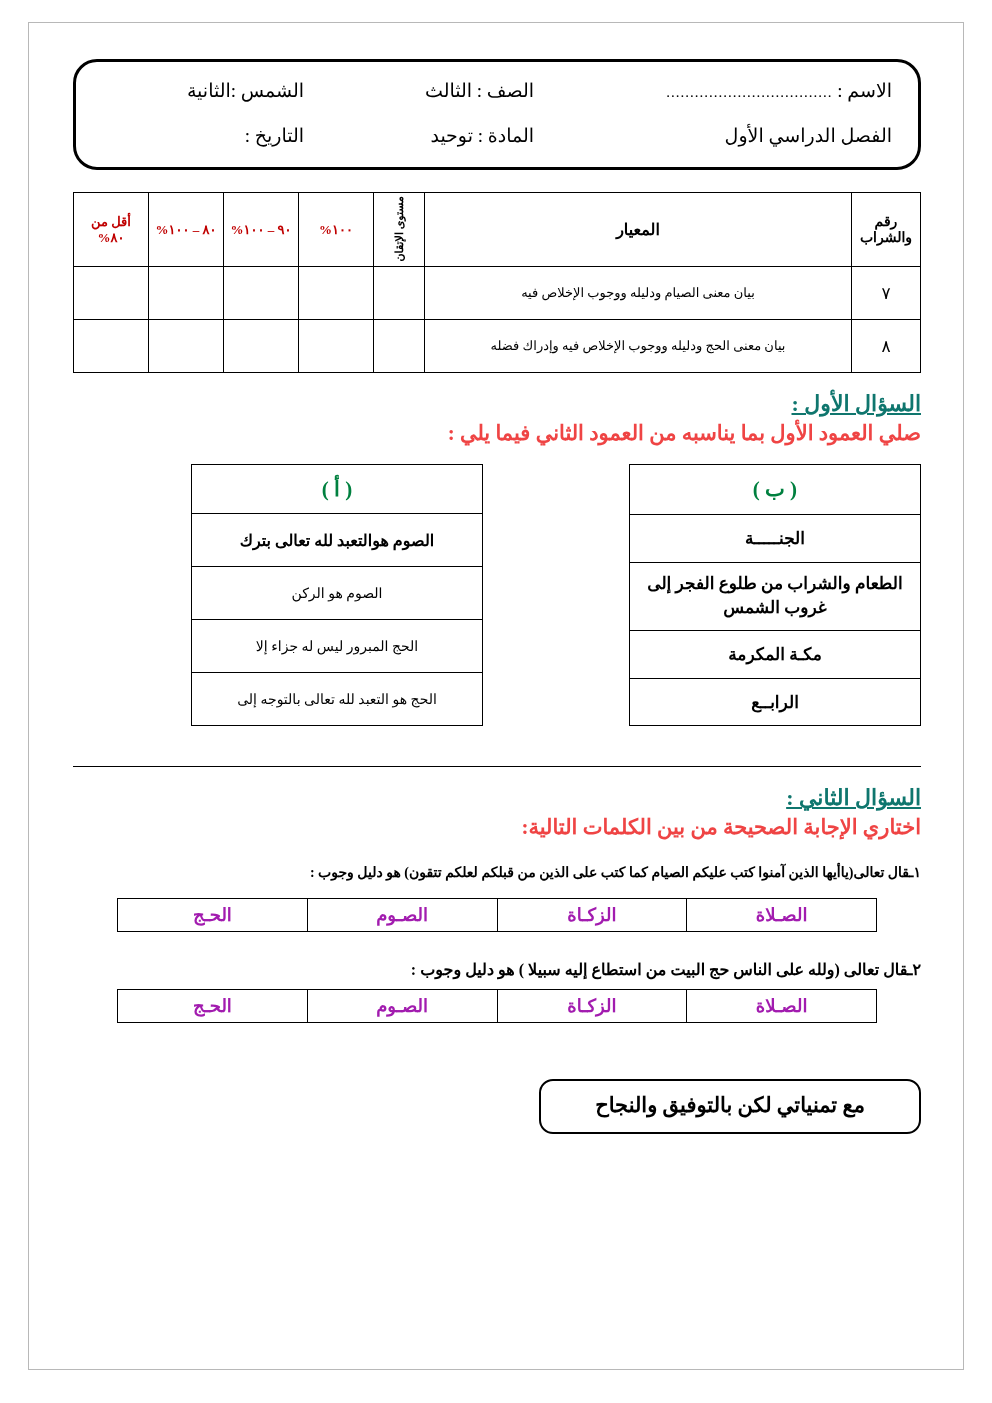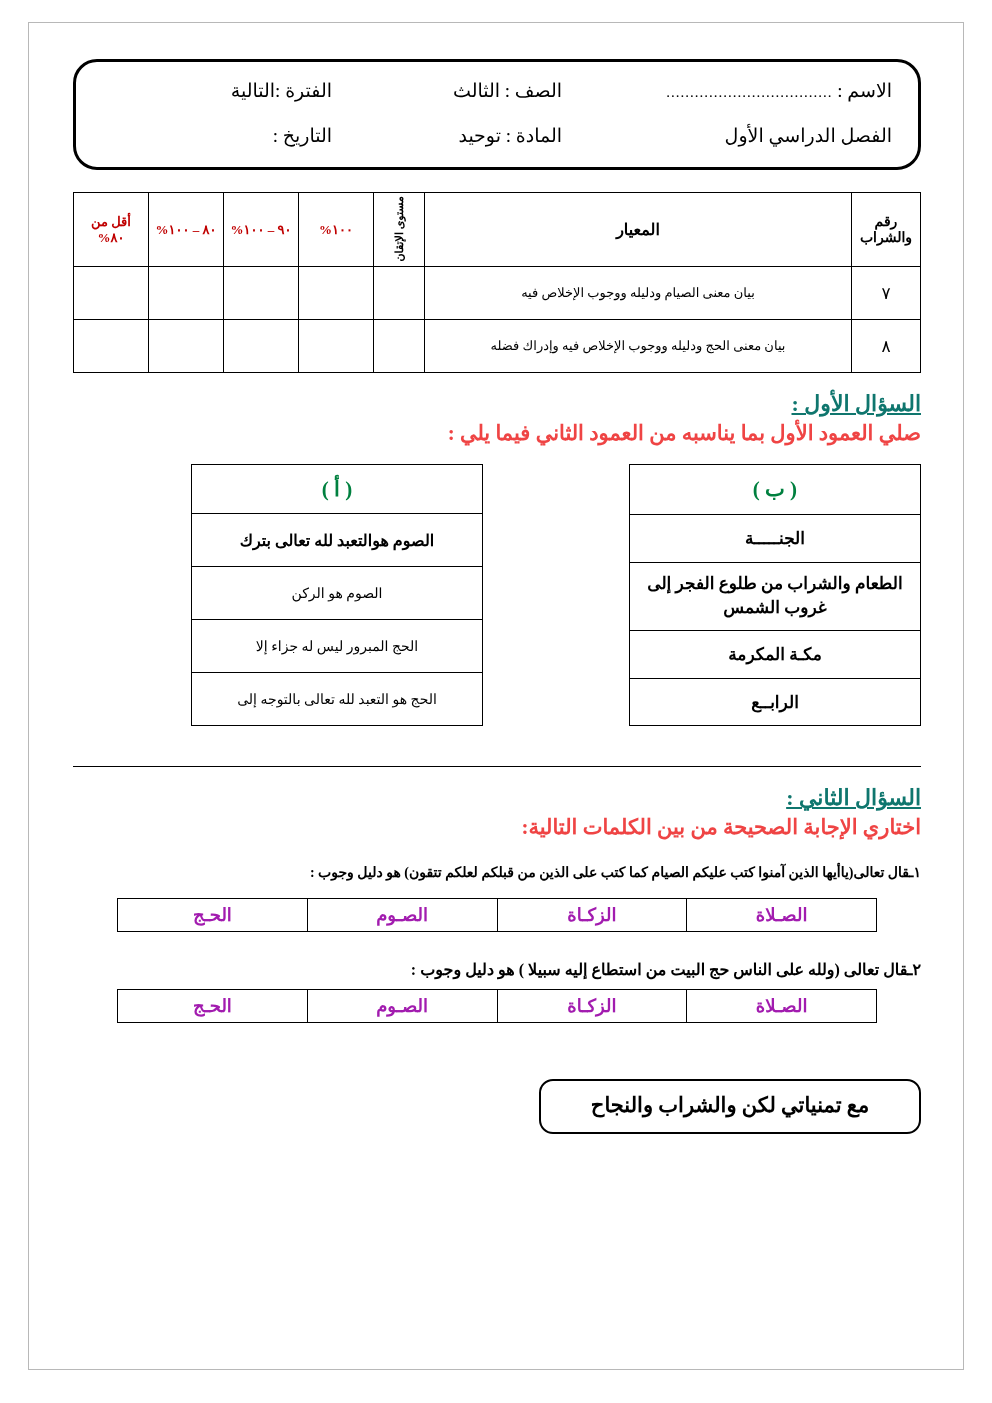--- a/index.html
+++ b/index.html
@@ -41,21 +41,21 @@
   .header-row {
     display: flex;
     flex-direction: row;
     align-items: baseline;
     font-size: 19px;
     line-height: 30px;
     white-space: nowrap;
   }
   .header-row.r1 { margin-bottom: 14px; }
   .hc { }
-  .hc.name { width: 330px; }
+  .hc.name { width: 330px; padding-left: 28px; }
   .hc.grade { width: 230px; }
   .hc.period { width: auto; }
   .dots {
     display: inline-block;
     letter-spacing: 1px;
     font-size: 15px;
     color: #000;
   }
 
   
@@ -195,21 +195,21 @@
 <div class="page">
   <div class="inner">
 
     <div class="header-box">
       <div class="header-row r1">
         <div class="hc name">
           <span>الاسم :</span>
           <span class="dots">...................................</span>
         </div>
         <div class="hc grade">الصف : الثالث</div>
-        <div class="hc period">الفترة :التالية</div>
+        <div class="hc period">الشمس :الثانية</div>
       </div>
       <div class="header-row r2">
         <div class="hc name">الفصل الدراسي الأول</div>
         <div class="hc grade">المادة : توحيد</div>
         <div class="hc period">التاريخ :</div>
       </div>
     </div>
 
     <table class="criteria">
       <tbody>
@@ -312,16 +312,16 @@
       <tbody>
           <tr>
         <td>الصـلاة</td>
         <td>الزكـاة</td>
         <td>الصـوم</td>
         <td>الحـج</td>
       </tr>
     </tbody>
       </table>
 
-    <div class="footer-box">مع تمنياتي لكن والشراب والنجاح</div>
+    <div class="footer-box">مع تمنياتي لكن بالتوفيق والنجاح</div>
 
   </div>
 </div>
 
 </body></html>

